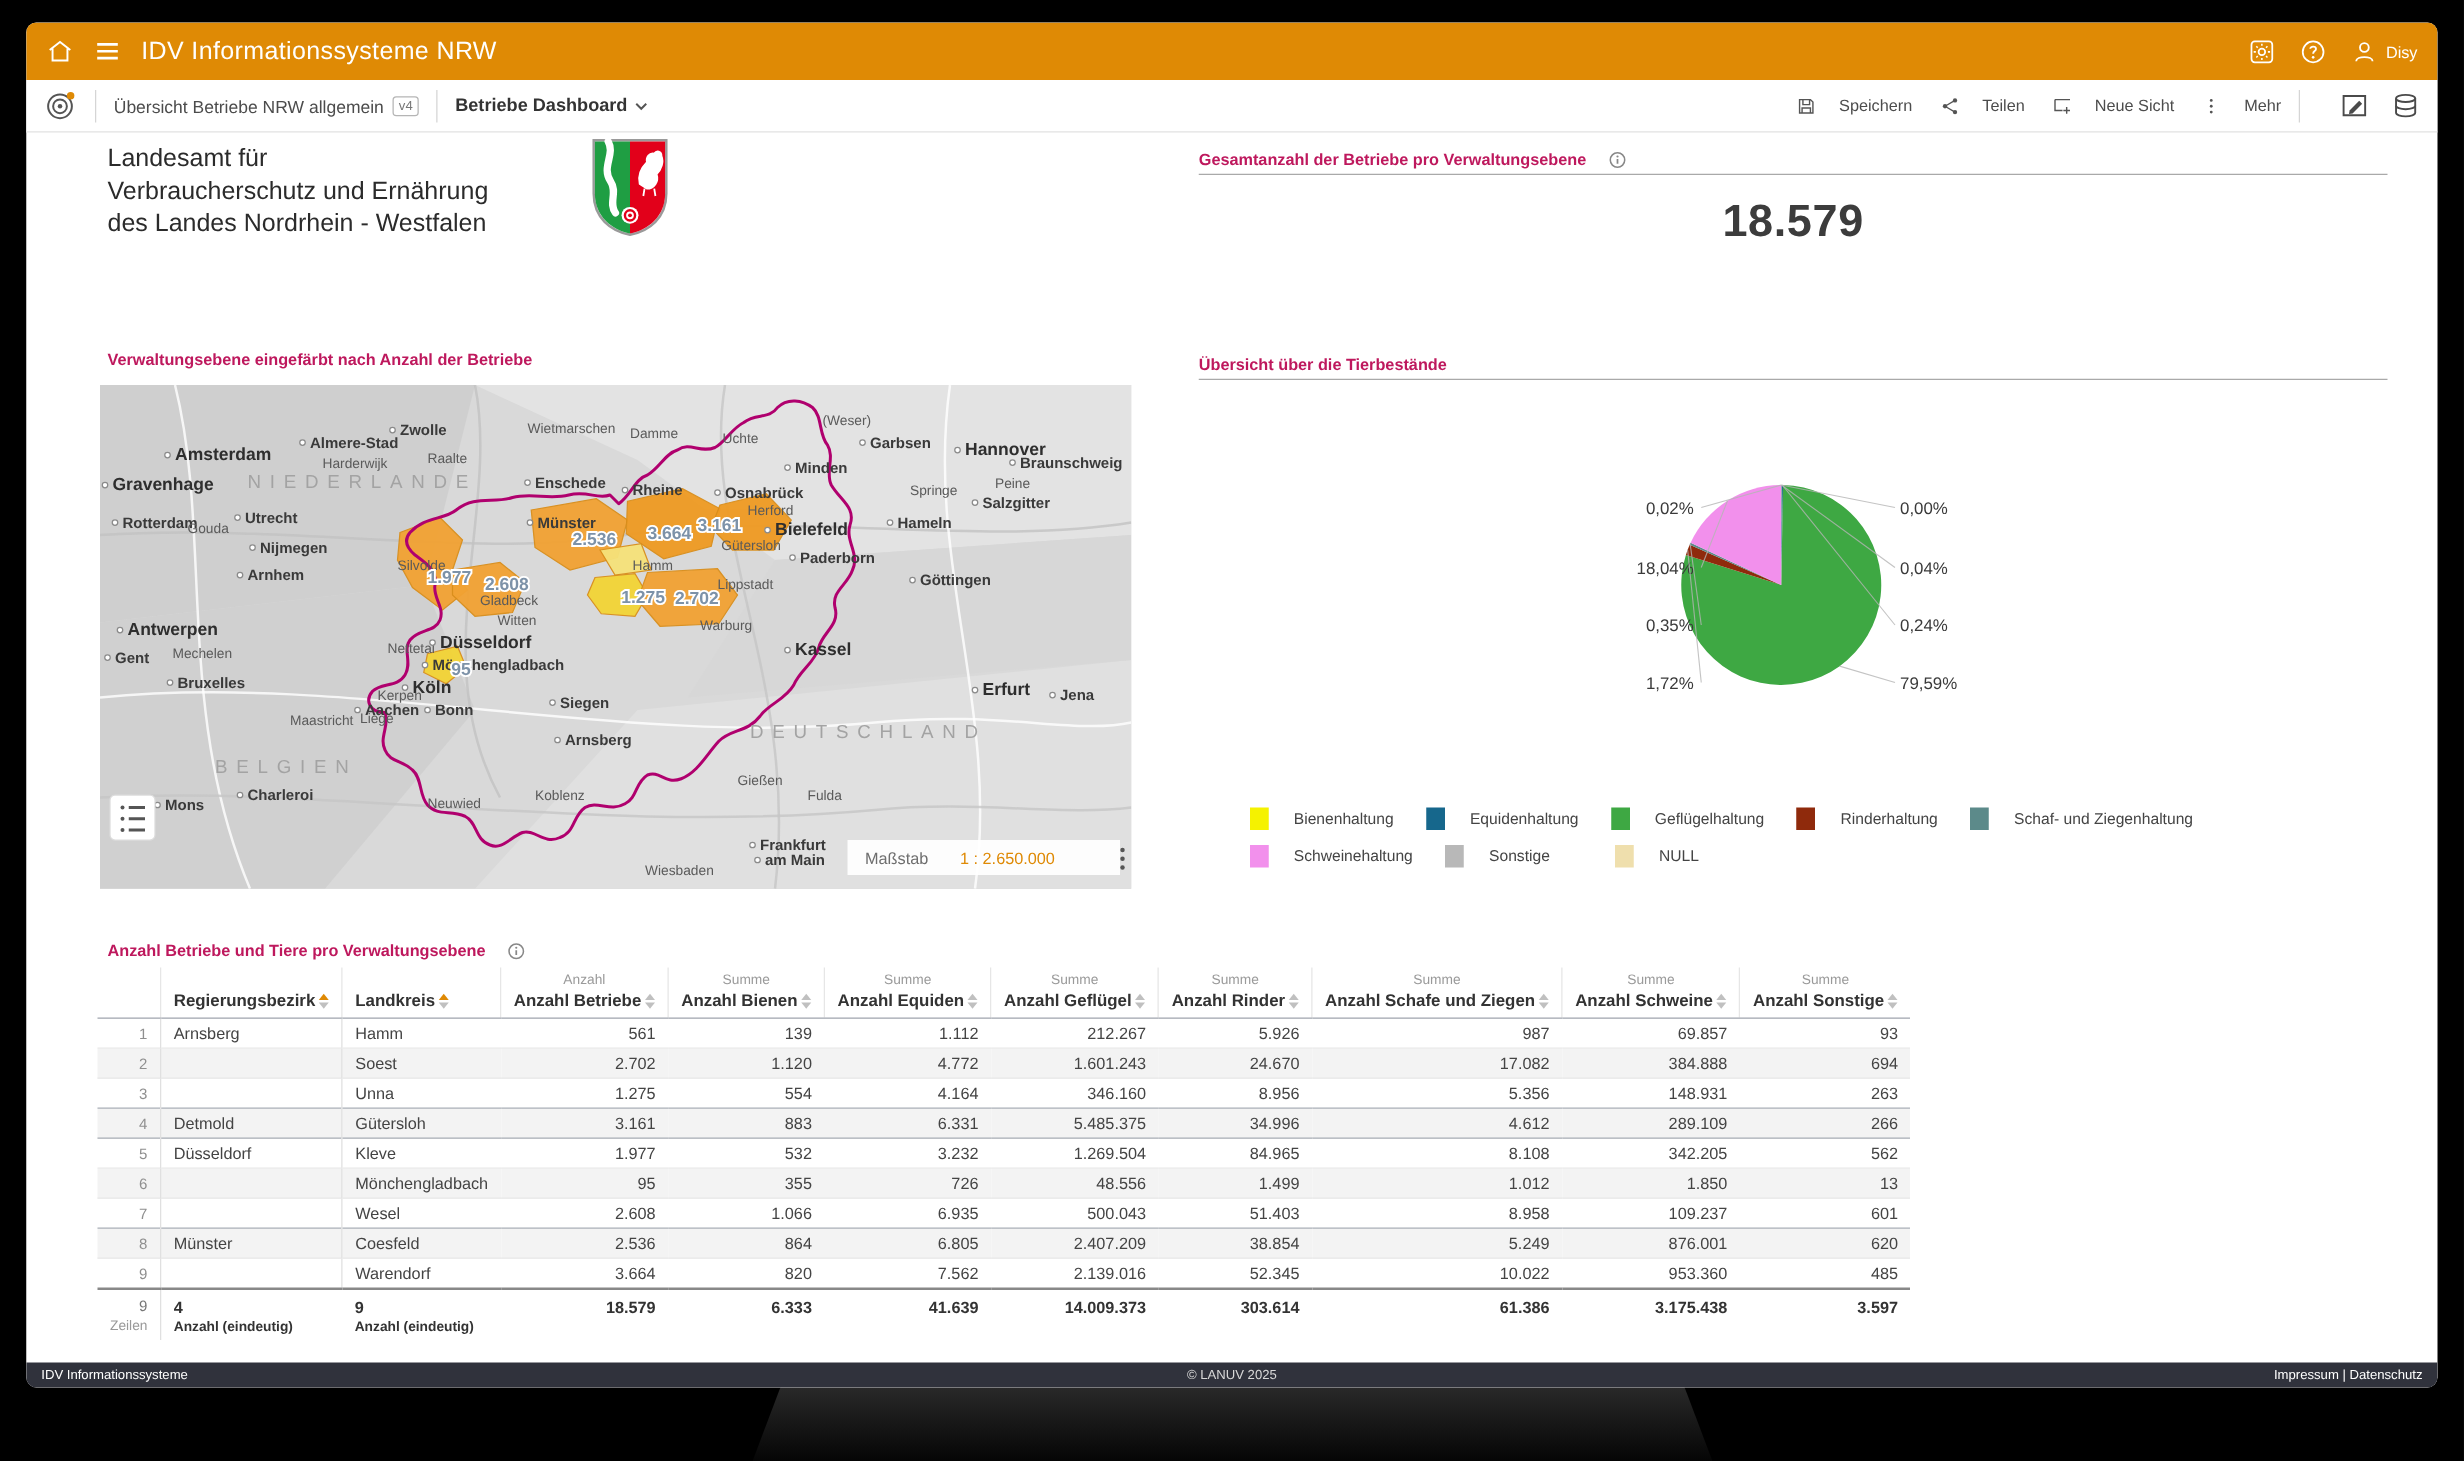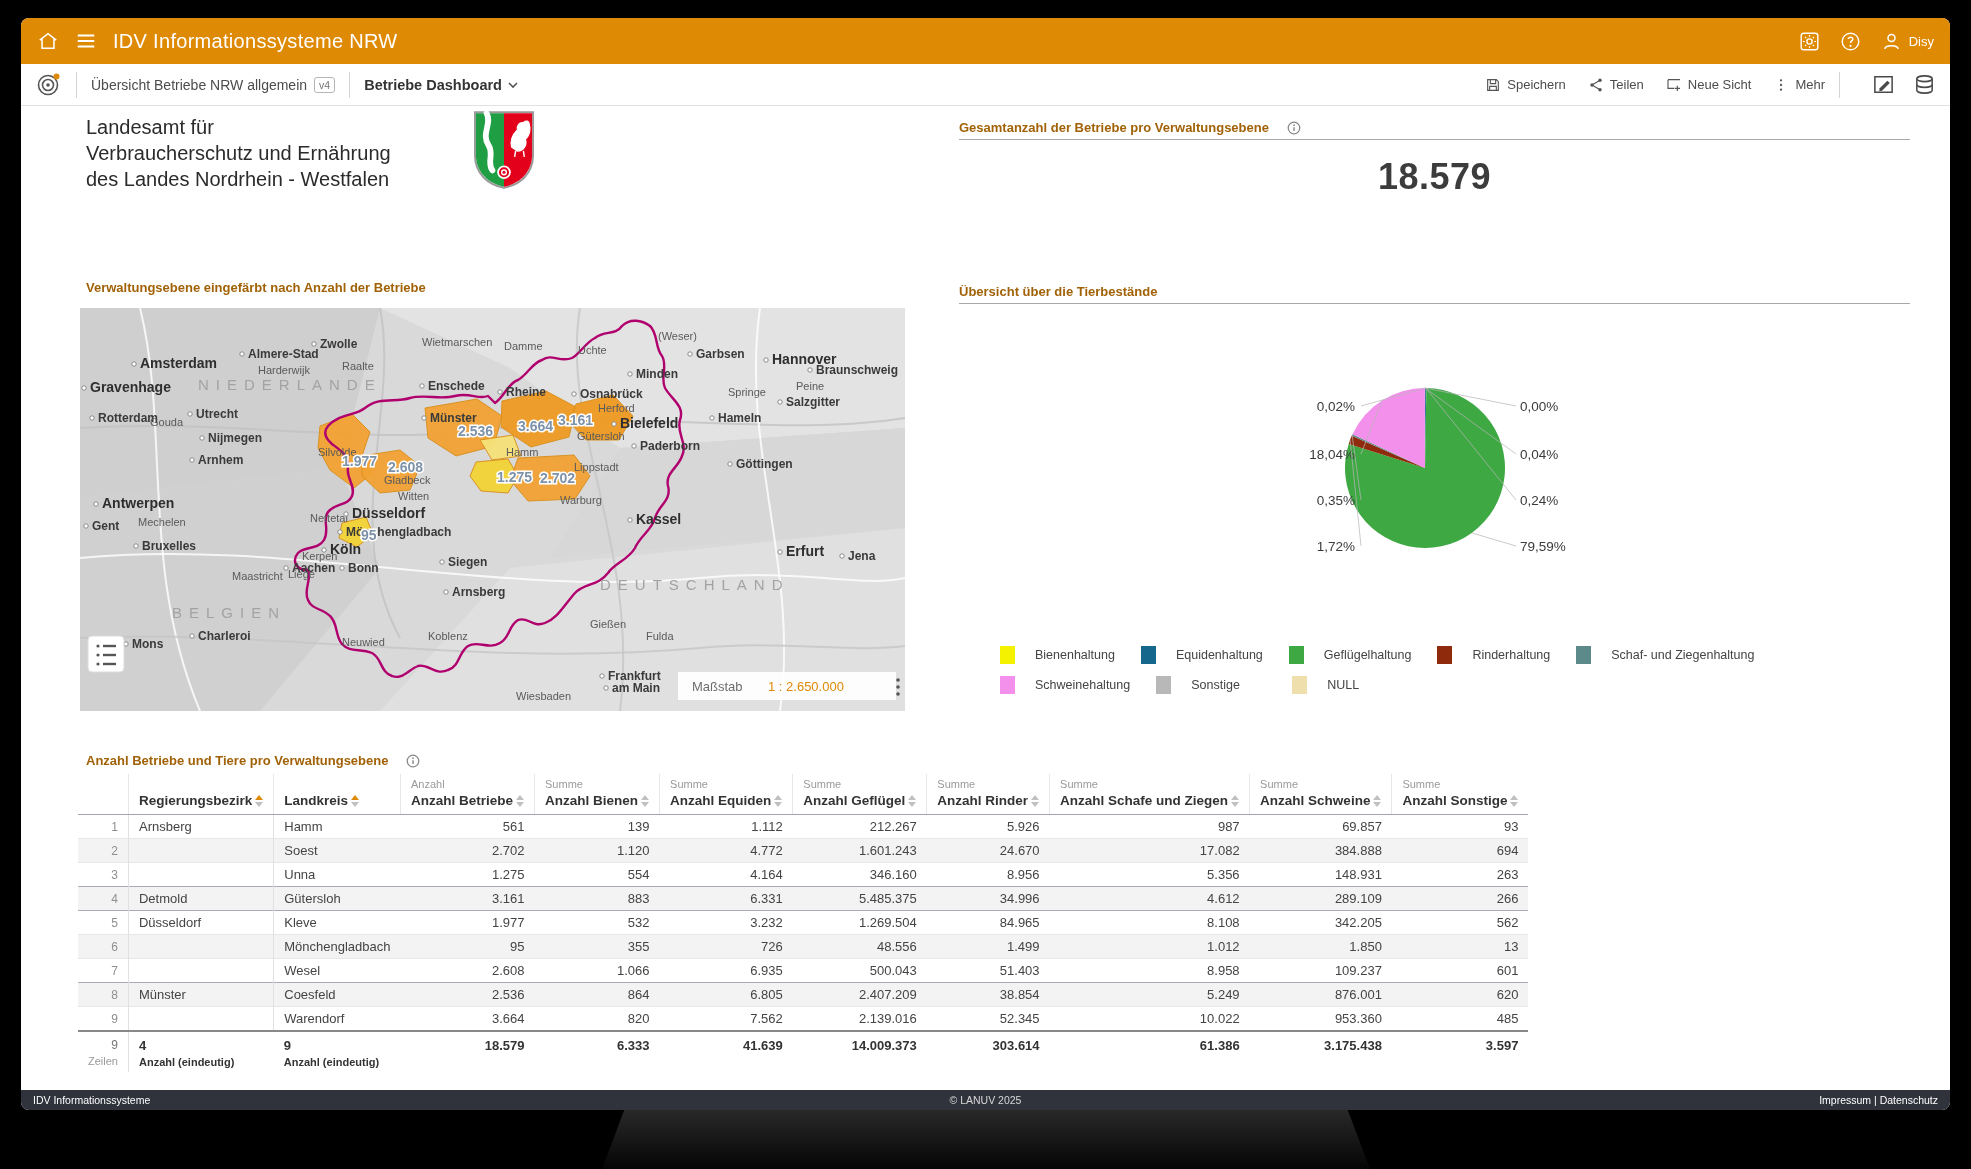--- a/index.html
+++ b/index.html
@@ -20,47 +20,47 @@
   .appbar .ric { width:21px; height:21px; margin-left:20px; flex:none; }
   .appbar .uname { font-size:13px; margin-left:7px; }
 
   
   .toolbar { position:absolute; left:0; top:46px; right:0; height:42px; background:#fff;
              border-bottom:1px solid #e2e2e2; display:flex; align-items:center; padding:0 14px; color:#4c4c4c; }
   .vdiv { width:1px; height:26px; background:#d5d5d5; margin:0 14px; flex:none; }
   .viewname { font-size:14px; color:#4c4c4c; }
   .badge { font-size:10.5px; color:#777; border:1px solid #b5b5b5; border-radius:3px; padding:1px 4px; margin-left:7px; }
   .dashname { font-size:14.5px; font-weight:bold; color:#333; }
-  .tbtn { display:flex; align-items:center; gap:6px; font-size:13px; color:#4c4c4c; margin-left:22px; cursor:pointer; }
+  .tbtn { display:flex; align-items:center; gap:18px; font-size:13px; color:#4c4c4c; margin-left:22px; cursor:pointer; }
   .tbtn svg { width:16px; height:16px; }
   .bigic { width:23px; height:23px; margin-left:18px; cursor:pointer; }
 
   
   .logo-text { position:absolute; left:65px; top:96px; font-size:20px; line-height:26px; color:#2b2b2b; font-weight:500; }
   .coat { position:absolute; left:452px; top:92px; width:62px; height:80px; }
-  .sec-title { position:absolute; font-size:13px; font-weight:bold; color:#a16207; display:flex; align-items:center; gap:18px; }
+  .sec-title { position:absolute; font-size:13px; font-weight:bold; color:#be185d; display:flex; align-items:center; gap:18px; }
   .sec-title .info { width:14px; height:14px; }
   .rule { position:absolute; height:1px; background:#a9a9a9; }
 
   .map-wrap { position:absolute; left:59px; top:290px; width:825px; height:403px; background:#d9d9d9; }
   .map-wrap svg { display:block; }
 
   
   .kpi-value { position:absolute; left:938px; top:138px; width:951px; text-align:center;
                font-size:36px; font-weight:bold; color:#3c3c3c; letter-spacing:.5px; }
   .pie-area { position:absolute; left:938px; top:286px; width:951px; height:336px; }
   .legend { position:absolute; left:979px; top:628px; width:900px; display:flex; flex-wrap:wrap; column-gap:26px; row-gap:12px; }
   .leg-item { display:flex; align-items:center; gap:20px; font-size:12.5px; color:#444; min-width:110px; }
   .leg-sw { width:15px; height:18px; flex:none; }
 
   
   .tbl { position:absolute; left:57px; top:756px; width:1434px; border-collapse:collapse; font-size:13px; color:#444; }
   .tbl th { font-weight:normal; vertical-align:bottom; padding:4px 10px 6px 10px; border-bottom:1px solid #9fa4ad; border-left:1px solid #e6e6e6; }
   .tbl th:first-child { border-left:none; }
-  .h-top { font-size:11px; color:#9a9a9a; text-align:left; height:15px; }
+  .h-top { font-size:11px; color:#9a9a9a; text-align:center; height:15px; }
   .h-main { font-size:13.5px; font-weight:bold; color:#333; white-space:nowrap; display:flex; align-items:center; gap:3px; }
   .h-main.right { justify-content:flex-end; }
   .sort { display:inline-flex; flex-direction:column; gap:2px; }
   .sort i { width:0; height:0; border-left:4px solid transparent; border-right:4px solid transparent; display:block; }
   .sort .up { border-bottom:5px solid #c0c0c0; } .sort .dn { border-top:5px solid #c0c0c0; }
   .sort .up.on { border-bottom-color:#DF8A05; }
   .tbl td { padding:4px 10px; height:24px; border-top:1px solid #e7e7e7; }
   .tbl tr.even td { background:#f3f3f3; }
   .tbl tr.gstart td { border-top:1px solid #a8adb5; }
   .td-n { color:#8f8f8f; font-size:12px; text-align:right; border-right:1px solid #e0e0e0; }

